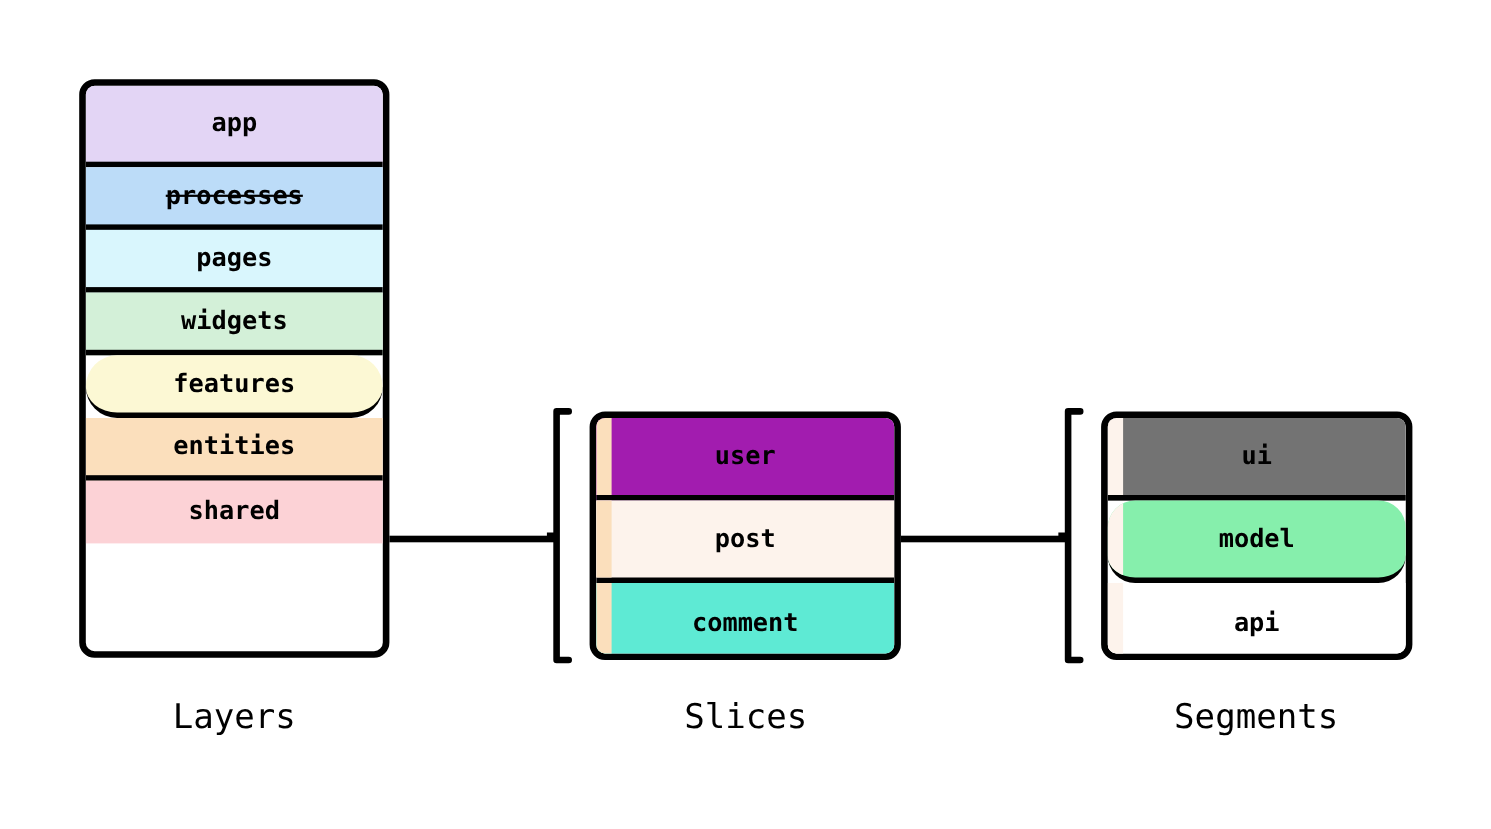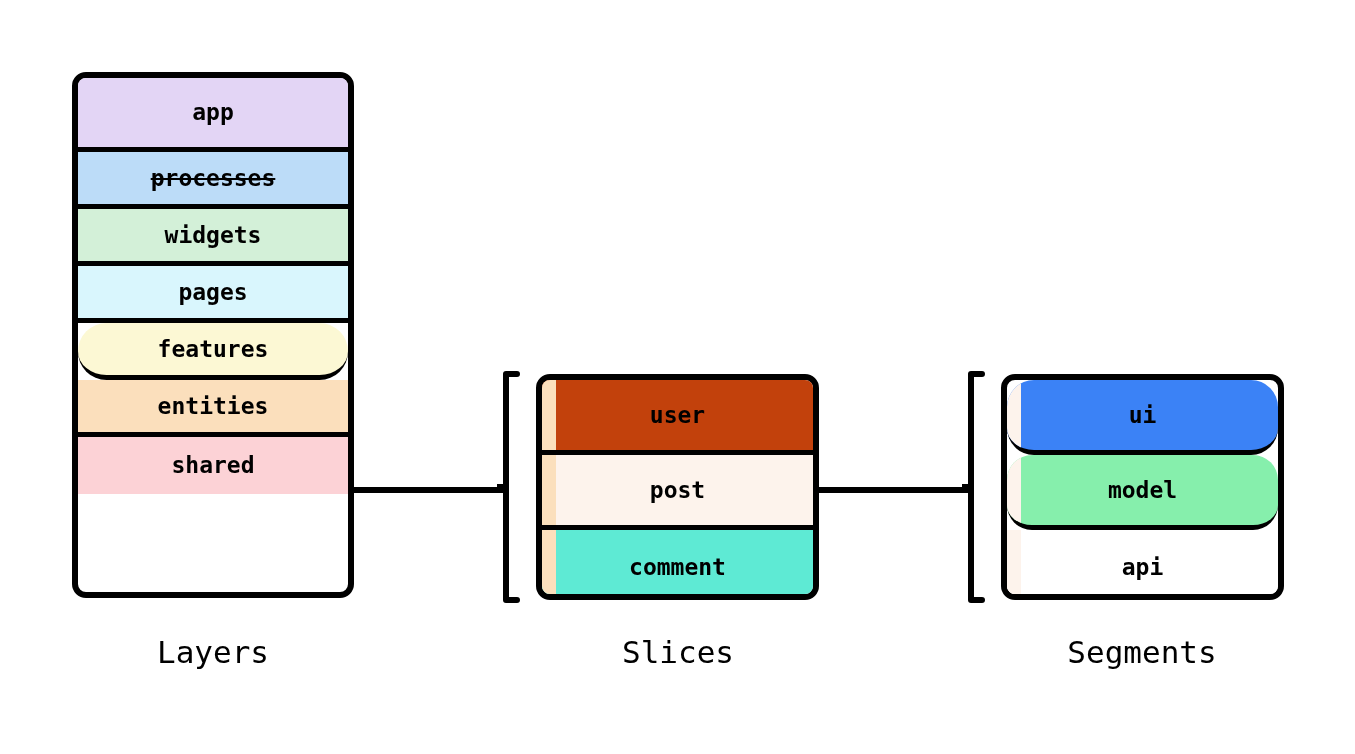--- a/index.html
+++ b/index.html
@@ -165,26 +165,26 @@
   <div class="stack" id="layers-stack">
 
     <div class="row" style="background:#e3d5f5;">
       <span class="row-label">app</span>
     </div>
 
     <div class="row" style="background:#bcdcf8;">
       <span class="row-label strike">processes</span>
     </div>
 
+    <div class="row" style="background:#d9f6fd;">
+      <span class="row-label">pages</span>
+    </div>
+
     <div class="row" style="background:#d3f0d8;">
       <span class="row-label">widgets</span>
-    </div>
-
-    <div class="row" style="background:#d9f6fd;">
-      <span class="row-label">pages</span>
     </div>
 
     <div class="row" style="background:#fcf8d4;border-radius:30px;">
       <span class="row-label">features</span>
     </div>
 
     <div class="row" style="background:#fbdfbc;">
       <span class="row-label">entities</span>
     </div>
 
@@ -197,21 +197,21 @@
 
   <div class="bracket" id="bracket-slices">
     <svg width="26" height="236" viewBox="0 0 26 236" xmlns="http://www.w3.org/2000/svg">
       <path d="M 20 5 L 9 5 L 9 231 L 20 231" fill="none" stroke="#000000" stroke-width="6" stroke-linecap="round" stroke-linejoin="round"></path>
       <path d="M 0 118 L 9 118" fill="none" stroke="#000000" stroke-width="6" stroke-linecap="butt"></path>
     </svg>
   </div>
 
   <div class="stack" id="slices-stack">
 
-    <div class="row" style="background:#c2410c;">
+    <div class="row" style="background:#a21caf;">
       <span class="stripe" style="background:#fbdfbc;"></span>
       <span class="row-label">user</span>
     </div>
 
     <div class="row" style="background:#fdf3ec;">
       <span class="stripe" style="background:#fbdfbc;"></span>
       <span class="row-label">post</span>
     </div>
 
     <div class="row" style="background:#5eead4;">
@@ -224,21 +224,21 @@
 
   <div class="bracket" id="bracket-segments">
     <svg width="26" height="236" viewBox="0 0 26 236" xmlns="http://www.w3.org/2000/svg">
       <path d="M 20 5 L 9 5 L 9 231 L 20 231" fill="none" stroke="#000000" stroke-width="6" stroke-linecap="round" stroke-linejoin="round"></path>
       <path d="M 0 118 L 9 118" fill="none" stroke="#000000" stroke-width="6" stroke-linecap="butt"></path>
     </svg>
   </div>
 
   <div class="stack" id="segments-stack">
 
-    <div class="row" style="background:#3b82f6;border-radius:27px;">
+    <div class="row" style="background:#737373;">
       <span class="stripe" style="background:#fdf3ec;"></span>
       <span class="row-label">ui</span>
     </div>
 
     <div class="row" style="background:#86efac;border-radius:25px;">
       <span class="stripe" style="background:#fdf3ec;"></span>
       <span class="row-label">model</span>
     </div>
 
     <div class="row" style="background:#ffffff;">

